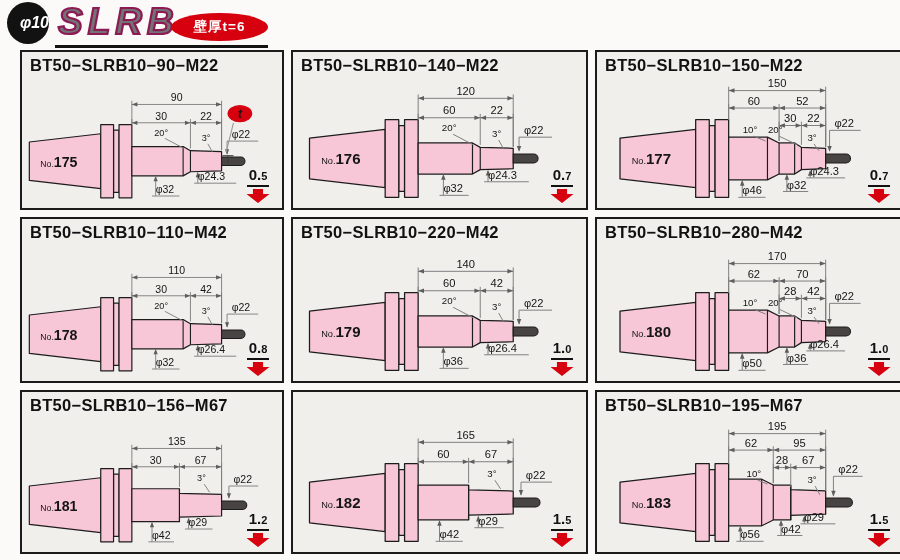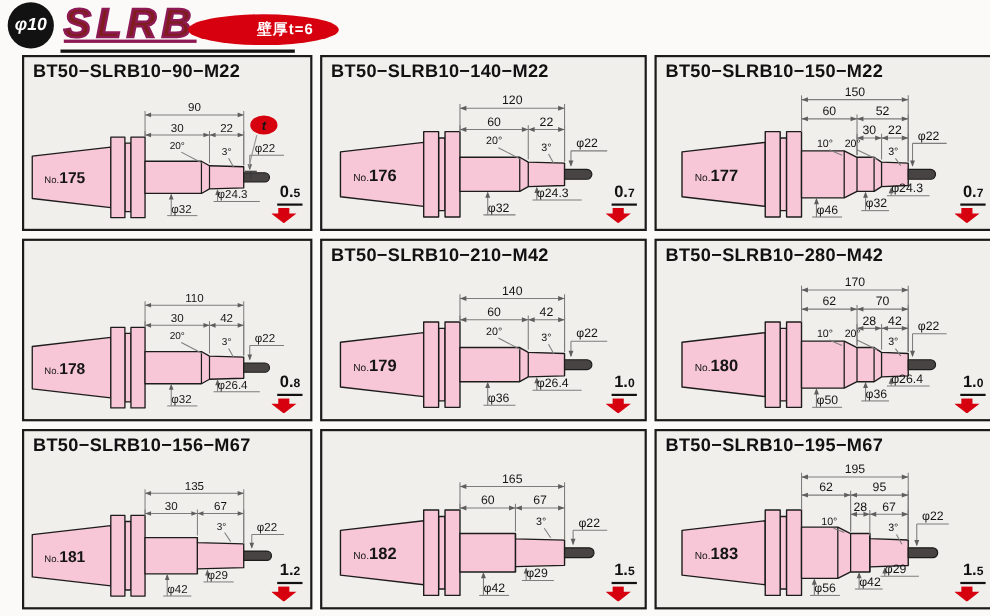--- a/index.html
+++ b/index.html
@@ -5,50 +5,50 @@
   html,body{margin:0;padding:0;}
   body{
     width:900px;height:560px;position:relative;overflow:hidden;
     background:#fbfaf8;
     font-family:"Liberation Sans",sans-serif;
   }
   
   .page-header{position:absolute;left:0;top:0;width:100%;height:50px;}
   .phi-circle{
     position:absolute;left:7px;top:2px;width:42px;height:42px;border-radius:50%;
-    background:#121212;color:#fff;display:flex;align-items:center;justify-content:center;
+    background:#121212;color:#fff;display:flex;align-items:center;justify-content:flex-end;
     font-style:italic;font-weight:700;font-size:16px;letter-spacing:0;
   }
   .slrb{
     position:absolute;left:58px;top:1px;
     font-weight:700;font-style:italic;font-size:37px;line-height:42px;letter-spacing:5px;
-    color:#7f1d1d;text-decoration:underline;-webkit-text-stroke:2.2px #8d1a55;
+    color:#737373;-webkit-text-stroke:2.2px #8d1a55;
   }
   .badge{
     position:absolute;left:171px;top:13px;width:97px;height:28px;border-radius:50%;
     background:#d6000f;color:#fff;font-weight:700;font-size:13.5px;letter-spacing:1px;
-    display:flex;align-items:center;justify-content:center;padding-left:40px;
+    display:flex;align-items:center;justify-content:center;
   }
   .header-underline{position:absolute;left:55px;top:45px;width:213px;height:3px;background:#121212;}
   
   .grid{
     position:absolute;left:20px;top:50px;
     display:grid;grid-template-columns:264px 297px 310px;grid-template-rows:160px 166px 164px;
     gap:7px;
   }
   .panel{
     position:relative;box-sizing:border-box;border:2px solid #1b1b1b;background:#f1efec;
   }
   .model{
     margin:0;padding:4px 0 0 8px;font-size:16.5px;font-weight:700;color:#111;
     letter-spacing:0.3px;white-space:nowrap;
   }
   .drawing{position:absolute;left:0;bottom:1px;width:100%;height:130px;display:block;overflow:visible;}
   .drawing text{font-family:"Liberation Sans",sans-serif;fill:#151515;}
-  .weight{position:absolute;right:7px;bottom:5px;min-width:34px;text-align:right;z-index:2;}
+  .weight{position:absolute;right:7px;bottom:5px;min-width:34px;text-align:center;z-index:2;}
   .w-num{
     display:inline-block;font-weight:700;font-size:15px;color:#111;line-height:15px;
     border-bottom:2px solid #111;padding:0 2px 1px 2px;
   }
   .w-sub{font-size:11px;font-weight:700;}
   .w-arrow{
     display:block;width:23px;height:14px;margin:2px auto 0;background:#d6000f;
     clip-path:polygon(28% 0,72% 0,72% 36%,100% 36%,50% 100%,0 36%,28% 36%);
   }
 </style>
@@ -243,20 +243,21 @@
           <text x="229" y="51.5" font-size="11.5" text-anchor="start">φ22</text>
         </g>
       </svg>
     <div class="weight">
       <span class="w-num"><span class="w-main">0.</span><span class="w-sub">7</span></span>
       <span class="w-arrow"></span>
     </div>
   </section>
 
   <section class="panel">
+    <h2 class="model">BT50−SLRB10−110−M42</h2>
     <svg class="drawing" viewBox="0 0 284 134" preserveAspectRatio="xMidYMax meet">
         <g>
           <polygon points="8,63 86,54 86,114 8,105" fill="#f7c6d7" stroke="#1c1c1c" stroke-width="1.3" stroke-linejoin="round"></polygon>
           <rect x="100" y="50" width="6" height="68" fill="#f7c6d7" stroke="#1c1c1c" stroke-width="1.3" stroke-linejoin="round"></rect>
           <rect x="86" y="44" width="14" height="80" fill="#f7c6d7" stroke="#1c1c1c" stroke-width="1.3" stroke-linejoin="round"></rect>
           <rect x="106" y="44" width="14" height="80" fill="#f7c6d7" stroke="#1c1c1c" stroke-width="1.3" stroke-linejoin="round"></rect>
           <polygon points="120,68 176,68 176,68 184,72.5 184,72.5 218,73.5 218,94.5 184,95.5 184,95.5 176,100 176,100 120,100" fill="#f7c6d7" stroke="#1c1c1c" stroke-width="1.3" stroke-linejoin="round"></polygon>
           <line x1="176" y1="68" x2="176" y2="100" stroke="#1c1c1c" stroke-width="1.2"></line>
           <line x1="184" y1="72.5" x2="184" y2="95.5" stroke="#1c1c1c" stroke-width="1.2"></line>
           <path d="M 218 79.4 H 239 a4.6 4.6 0 0 1 0 9.2 H 218 Z" fill="#474443" stroke="#1c1c1c" stroke-width="1.1"></path>
@@ -295,21 +296,21 @@
           <text x="229" y="58.5" font-size="11.5" text-anchor="start">φ22</text>
         </g>
       </svg>
     <div class="weight">
       <span class="w-num"><span class="w-main">0.</span><span class="w-sub">8</span></span>
       <span class="w-arrow"></span>
     </div>
   </section>
 
   <section class="panel">
-    <h2 class="model">BT50−SLRB10−210−M42</h2>
+    <h2 class="model">BT50−SLRB10−220−M42</h2>
     <svg class="drawing" viewBox="0 0 284 134" preserveAspectRatio="xMidYMax meet">
         <g>
           <polygon points="8,63 86,54 86,114 8,105" fill="#f7c6d7" stroke="#1c1c1c" stroke-width="1.3" stroke-linejoin="round"></polygon>
           <rect x="100" y="50" width="6" height="68" fill="#f7c6d7" stroke="#1c1c1c" stroke-width="1.3" stroke-linejoin="round"></rect>
           <rect x="86" y="44" width="14" height="80" fill="#f7c6d7" stroke="#1c1c1c" stroke-width="1.3" stroke-linejoin="round"></rect>
           <rect x="106" y="44" width="14" height="80" fill="#f7c6d7" stroke="#1c1c1c" stroke-width="1.3" stroke-linejoin="round"></rect>
           <polygon points="120,68 176,68 176,68 184,72.5 184,72.5 218,73.5 218,94.5 184,95.5 184,95.5 176,100 176,100 120,100" fill="#f7c6d7" stroke="#1c1c1c" stroke-width="1.3" stroke-linejoin="round"></polygon>
           <line x1="176" y1="68" x2="176" y2="100" stroke="#1c1c1c" stroke-width="1.2"></line>
           <line x1="184" y1="72.5" x2="184" y2="95.5" stroke="#1c1c1c" stroke-width="1.2"></line>
           <path d="M 218 79.4 H 239 a4.6 4.6 0 0 1 0 9.2 H 218 Z" fill="#474443" stroke="#1c1c1c" stroke-width="1.1"></path>

